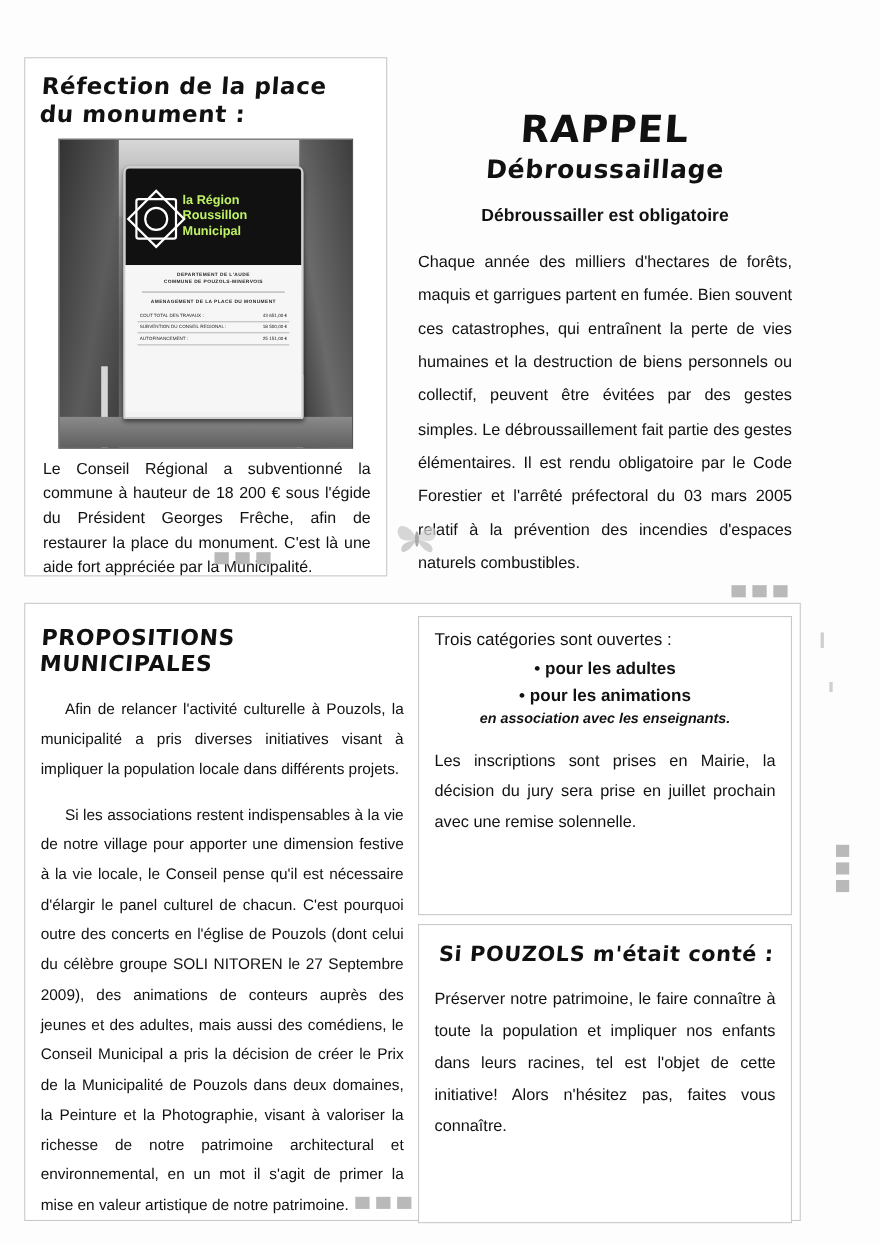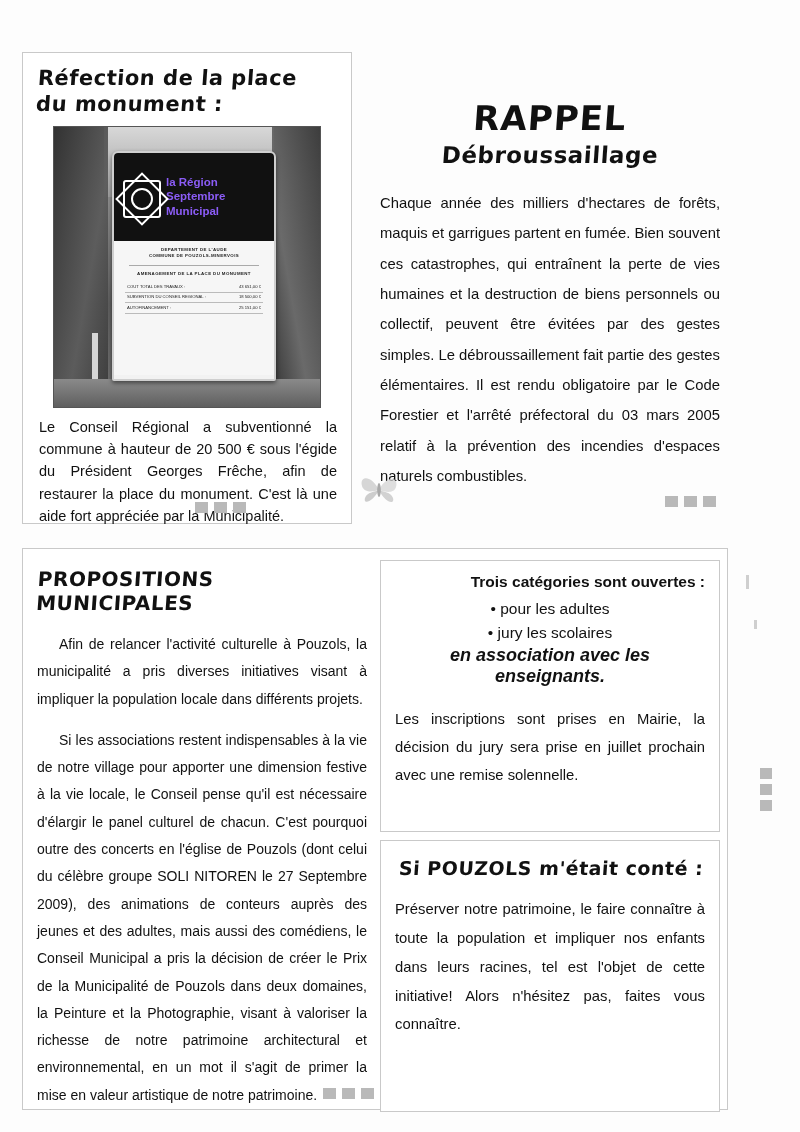--- a/index.html
+++ b/index.html
@@ -73,21 +73,21 @@
     left: 58px; top: 24px;
     width: 160px; height: 226px;
     background: #f2f2f2;
     border: 2px solid #cfcfcf;
     border-radius: 6px 6px 2px 2px;
     box-shadow: 0 2px 4px rgba(0,0,0,.5);
     overflow: hidden;
   }
   .panel-black {
     background: #111;
-    color: #8b5cf6;
+    color: #bef264;
     height: 88px;
     display: flex;
     align-items: center;
     padding: 4px 6px;
     box-sizing: border-box;
   }
   .panel-logo {
     width: 40px; height: 40px;
     flex: 0 0 40px;
     position: relative;
@@ -246,32 +246,32 @@
     background: #fff;
   }
   #concours-intro {
     font-size: 14.8px;
     line-height: 1.9;
     text-align: justify;
     margin: 0 0 18px 0;
   }
   #concours-cat-title {
     font-size: 15.5px;
-    font-weight: bold;
-    text-align: right;
+    font-weight: normal;
+    text-align: left;
     margin-bottom: 6px;
   }
   .concours-item {
     font-size: 15.5px;
-    font-weight: normal;
+    font-weight: bold;
     text-align: center;
     line-height: 1.55;
   }
   #concours-note {
-    font-size: 18px;
+    font-size: 13px;
     font-weight: bold;
     font-style: italic;
     text-align: center;
     margin-bottom: 18px;
   }
   #concours-end {
     font-size: 14.8px;
     line-height: 1.9;
     text-align: justify;
     margin: 0;
@@ -326,21 +326,21 @@
       <div class="photo-posts2"></div>
       <div class="photo-ground"></div>
 
       <div class="photo-panel">
         <div class="panel-black">
           <div class="panel-logo">
               <i></i>
             </div>
           <div class="panel-logo-text">
             <div>la Région</div>
-            <div>Septembre</div>
+            <div>Roussillon</div>
             <div>Municipal</div>
           </div>
         </div>
         <div class="panel-white">
           <div class="l1">DEPARTEMENT DE L'AUDE</div>
           <div class="l1">COMMUNE DE POUZOLS-MINERVOIS</div>
           <div class="rule"></div>
           <div class="l1">AMENAGEMENT DE LA PLACE DU MONUMENT</div>
           <table>
             <tbody>
@@ -356,33 +356,34 @@
               <td>AUTOFINANCEMENT :</td>
               <td class="num">25 151,00 €</td>
             </tr>
           </tbody>
             </table>
         </div>
       </div>
     </div>
 
     <div id="refection-caption">
-      <span>Le Conseil Régional a subventionné la commune à hauteur de 20 500 € sous l'égide du Président Georges Frêche, afin de restaurer la place du monument. </span><span class="bold">C'est là une aide fort appréciée par la Municipalité.</span>
+      <span>Le Conseil Régional a subventionné la commune à hauteur de 18 200 € sous l'égide du Président Georges Frêche, afin de restaurer la place du monument. </span><span class="bold">C'est là une aide fort appréciée par la Municipalité.</span>
     </div>
 
     <div class="dots" id="dots-refection">
       <span></span>
       <span></span>
       <span></span>
     </div>
   </div>
 
   <div id="block-rappel">
     <div id="rappel-title" class="hand">RAPPEL</div>
     <div id="rappel-sub" class="hand">Débroussaillage</div>
+    <div id="rappel-lead">Débroussailler est obligatoire</div>
     <div id="rappel-body">Chaque année des milliers d'hectares de forêts, maquis et garrigues partent en fumée. Bien souvent ces catastrophes, qui entraînent la perte de vies humaines et la destruction de biens personnels ou collectif, peuvent être évitées par des gestes simples. Le débroussaillement fait partie des gestes élémentaires. Il est rendu obligatoire par le Code Forestier et l'arrêté préfectoral du 03 mars 2005 relatif à la prévention des incendies d'espaces naturels combustibles.</div>
     <div class="dots" id="dots-rappel">
       <span></span>
       <span></span>
       <span></span>
     </div>
   </div>
 
   <svg class="butterfly" viewBox="0 0 44 40">
     <path d="M22 20 C14 4, 2 6, 5 16 C7 23, 16 22, 22 20 Z" fill="#c9c9c9"></path>
@@ -401,21 +402,21 @@
     <div class="dots" id="dots-prop">
       <span></span>
       <span></span>
       <span></span>
     </div>
   </div>
 
   <div id="block-concours">
     <div id="concours-cat-title">Trois catégories sont ouvertes :</div>
     <div class="concours-item">• pour les adultes</div>
-    <div class="concours-item">• jury les scolaires</div>
+    <div class="concours-item">• pour les animations</div>
     <div id="concours-note">en association avec les enseignants.</div>
     <p id="concours-end">Les inscriptions sont prises en Mairie, la décision du jury sera prise en juillet prochain avec une remise solennelle.</p>
   </div>
 
   <div id="block-pouzols">
     <div id="pouzols-title" class="hand">Si POUZOLS m'était conté :</div>
     <div id="pouzols-body">
       <p>Préserver notre patrimoine, le faire connaître à toute la population et impliquer nos enfants dans leurs racines, tel est l'objet de cette initiative! Alors n'hésitez pas, faites vous connaître.</p>
     </div>
   </div>

